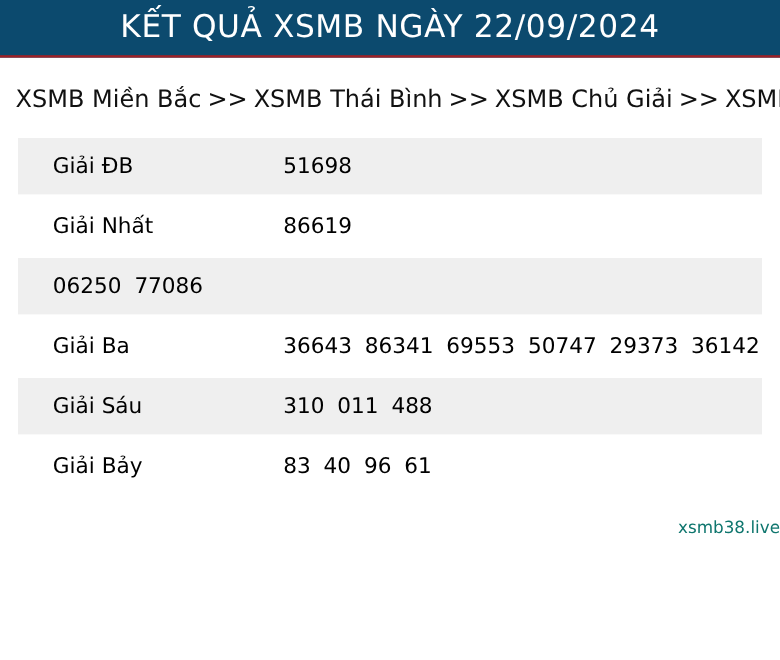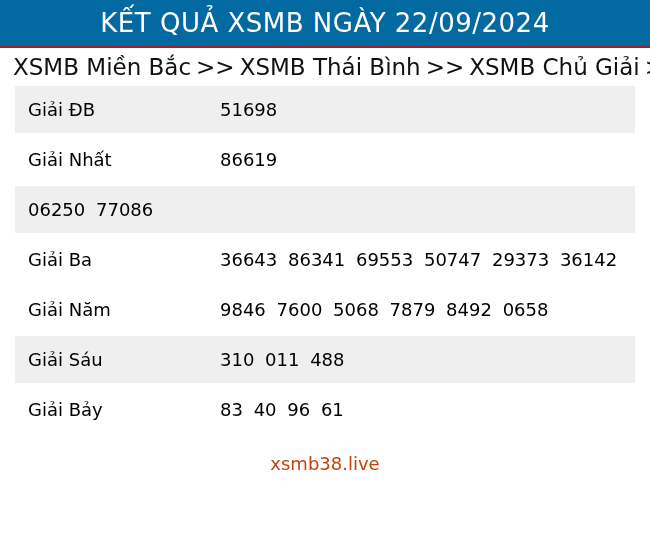--- a/index.html
+++ b/index.html
@@ -5,70 +5,70 @@
   * { margin: 0; padding: 0; box-sizing: border-box; }
   html, body {
     width: 650px; height: 550px;
     background: #ffffff;
     font-family: "DejaVu Sans", "Liberation Sans", sans-serif;
     overflow: hidden;
   }
   .header-bar {
     width: 100%;
     height: 48px;
-    background: #0369a1;
+    background: #0c4a6e;
     border-bottom: 2px solid #9e2126;
     display: flex;
     align-items: center;
     justify-content: center;
   }
   .page-title {
     color: #ffffff;
     font-size: 26px;
     font-weight: normal;
     letter-spacing: 0.5px;
     white-space: nowrap;
   }
   .breadcrumb {
-    height: 38px;
+    height: 67px;
     display: flex;
     align-items: center;
     padding: 0 13px;
-    font-size: 23px;
+    font-size: 20px;
     color: #111111;
     white-space: nowrap;
   }
   .breadcrumb .crumb { cursor: pointer; }
   .breadcrumb .sep { margin: 0 5px; color: #111111; }
   .prize-table {
     margin: 0 15px;
   }
   .prize-row {
     height: 47px;
     margin-bottom: 3px;
     display: flex;
     align-items: center;
-    padding-left: 13px;
+    padding-left: 29px;
     font-size: 18px;
     color: #000000;
   }
   .prize-row.shaded { background: #efefef; }
   .prize-label {
     width: 192px;
     flex: 0 0 192px;
   }
   .prize-numbers {
     word-spacing: 5px;
     white-space: nowrap;
   }
   .site-footer {
     margin-top: 20px;
-    text-align: center;
-    font-size: 18px;
-    color: #c2410c;
+    text-align: right;
+    font-size: 14px;
+    color: #0f766e;
   }
 </style>
 </head>
 <body>
 
 <div class="header-bar">
   <div class="page-title">KẾT QUẢ XSMB NGÀY 22/09/2024</div>
 </div>
 
 <div class="breadcrumb">
@@ -90,24 +90,20 @@
     <span class="prize-label">Giải Nhất</span>
     <span class="prize-numbers">86619</span>
   </div>
   <div class="prize-row shaded">
     <span class="prize-numbers">06250 77086</span>
   </div>
   <div class="prize-row">
     <span class="prize-label">Giải Ba</span>
     <span class="prize-numbers">36643 86341 69553 50747 29373 36142</span>
   </div>
-  <div class="prize-row">
-    <span class="prize-label">Giải Năm</span>
-    <span class="prize-numbers">9846 7600 5068 7879 8492 0658</span>
-  </div>
   <div class="prize-row shaded">
     <span class="prize-label">Giải Sáu</span>
     <span class="prize-numbers">310 011 488</span>
   </div>
   <div class="prize-row">
     <span class="prize-label">Giải Bảy</span>
     <span class="prize-numbers">83 40 96 61</span>
   </div>
 </div>
 

